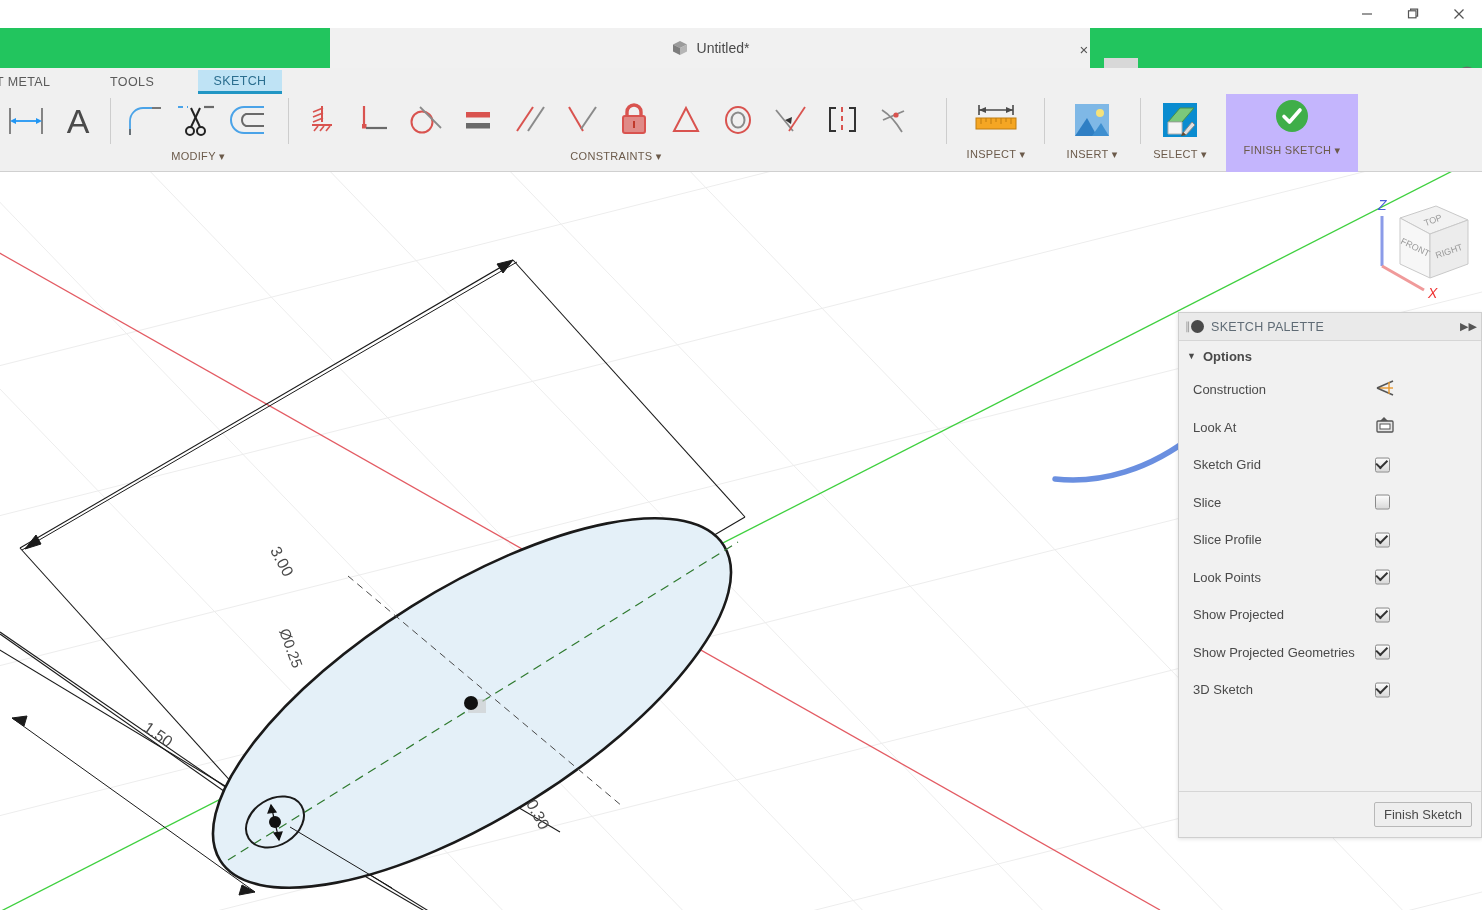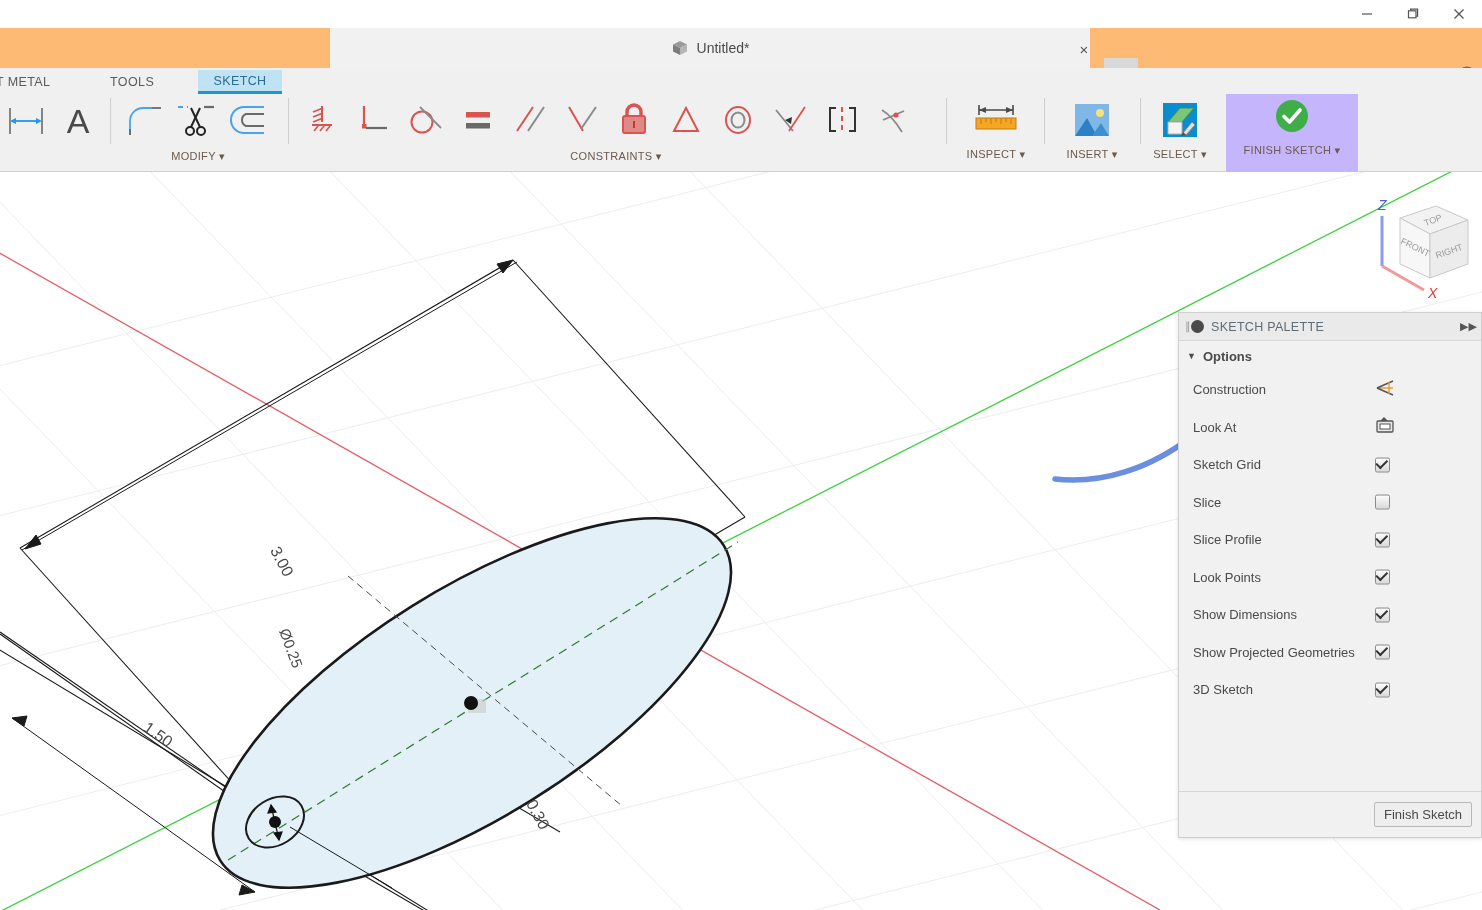--- a/index.html
+++ b/index.html
@@ -20,21 +20,21 @@
   .win-btns { position: absolute; right: 0; top: 0; height: 28px; display: flex; }
   .win-btn {
     width: 46px; height: 28px; display: flex; align-items: center; justify-content: center;
     color: #555; font-size: 15px;
   }
   .win-btn svg { display: block; }
 
   
   .tabbar {
     position: absolute; left: 0; top: 28px; width: 1482px; height: 40px;
-    background: #fdba74;
+    background: #22c55e;
   }
   .doc-tab {
     position: absolute; left: 330px; top: 0; width: 760px; height: 40px;
     background: #f1f1f1;
     display: flex; align-items: center; justify-content: center; gap: 8px;
   }
   .doc-tab .cube-ico { width: 18px; height: 18px; }
   .doc-tab .tab-title { font-size: 14px; color: #4a4a4a; }
   .tab-close {
     position: absolute; left: 1074px; top: 11px; width: 20px; height: 20px;
@@ -626,21 +626,21 @@
           <span class="chk on"></span>
         </span>
     </div>
     <div class="pal-row">
       <span class="lbl">Look Points</span>
       <span class="ctl">
           <span class="chk on"></span>
         </span>
     </div>
     <div class="pal-row">
-      <span class="lbl">Show Dimensions</span>
+      <span class="lbl">Show Projected</span>
       <span class="ctl">
           <span class="chk on"></span>
         </span>
     </div>
     <div class="pal-row">
       <span class="lbl">Show Projected Geometries</span>
       <span class="ctl">
           <span class="chk on"></span>
         </span>
     </div>

